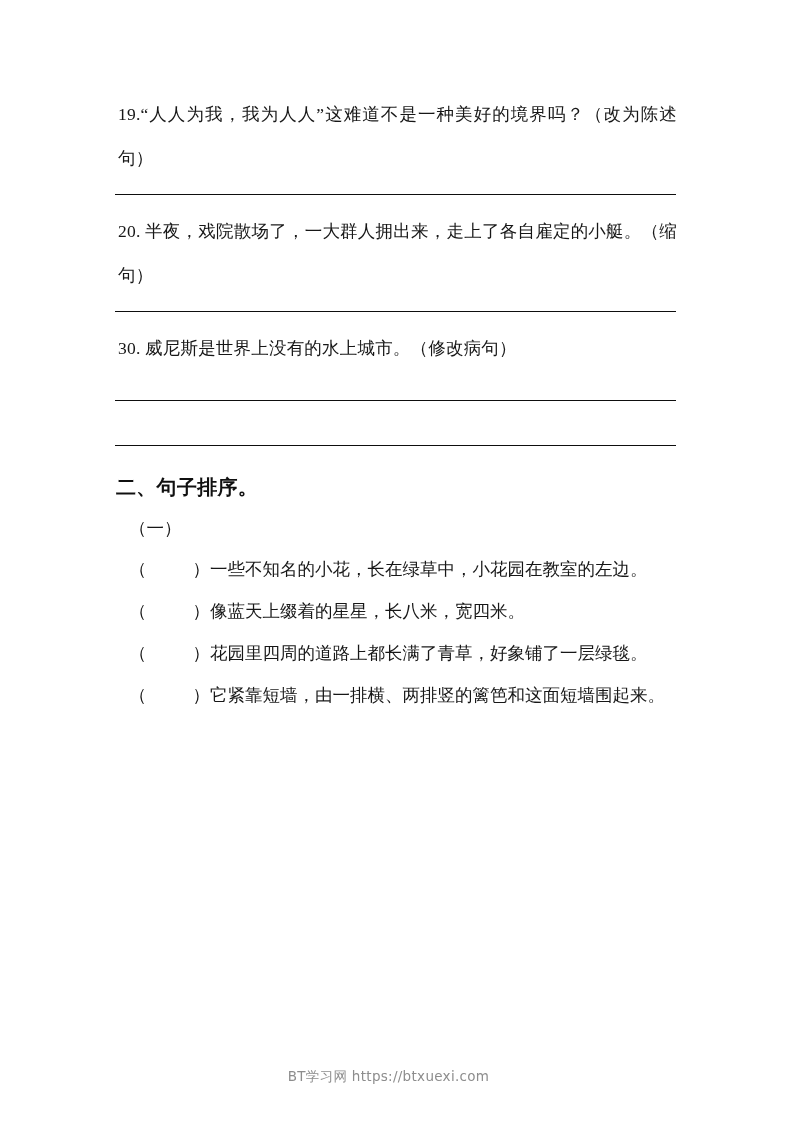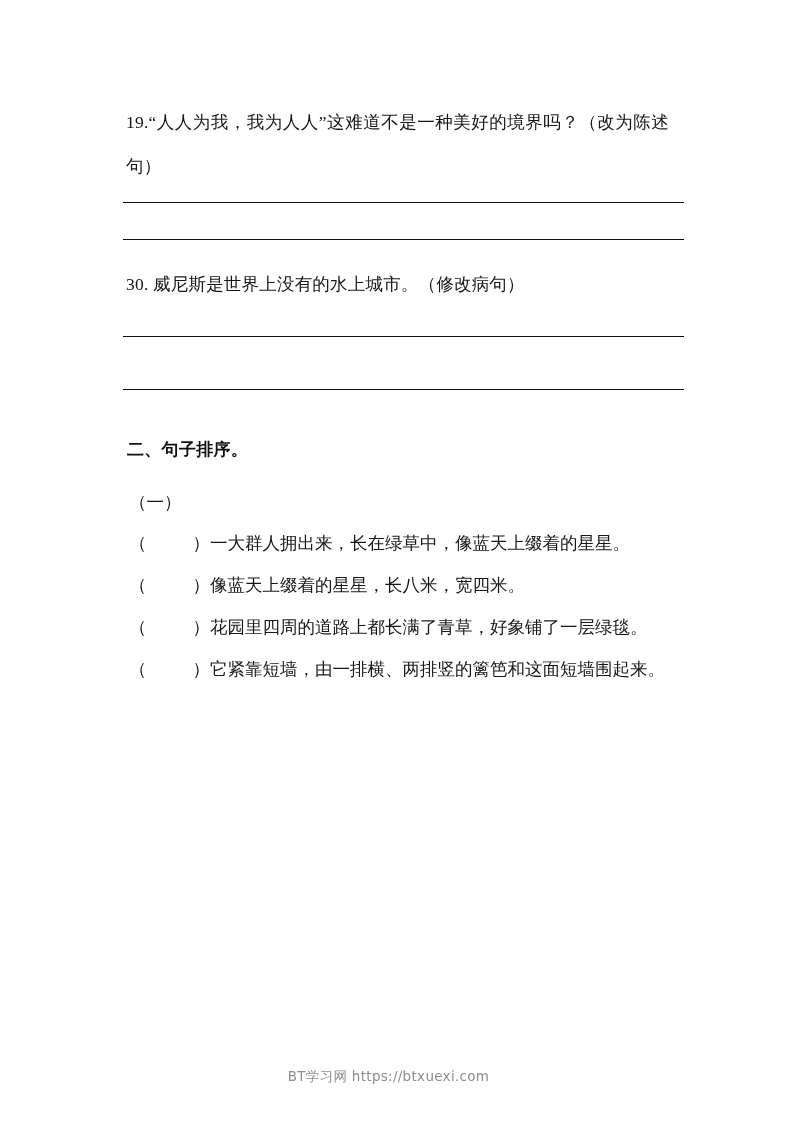--- a/index.html
+++ b/index.html
@@ -24,21 +24,21 @@
   }
   .content {
     position: absolute;
     left: 115px;
     top: 92px;
     width: 562px;
   }
 
   
   .question {
-    margin: 8px;
+    margin: 0;
     padding: 0;
   }
   .q-text {
     font-size: 17.5px;
     line-height: 44px;
     letter-spacing: 0.2px;
     color: #171717;
     text-align: justify;
     text-justify: inter-character;
     margin: 0;
@@ -54,26 +54,26 @@
     border-top: 1.6px solid #0e0e0e;
     margin: 0;
     width: 561px;
     height: 0;
   }
   .gap-before-rule { height: 14px; }
   .gap-after-rule  { height: 14px; }
 
   
   .section-heading {
-    font-size: 17px;
+    font-size: 20px;
     font-weight: bold;
     line-height: 40px;
     letter-spacing: 0.3px;
     color: #101010;
-    margin: 12px;
+    margin: 1px;
     padding-left: 0px;
   }
   .subsection {
     font-size: 17.5px;
     line-height: 40px;
     color: #171717;
     margin: 0;
     padding-left: 14px;
   }
 
@@ -112,20 +112,21 @@
   <div class="content">
 
     <div class="question">
       <p class="q-text">19.“人人为我，我为人人”这难道不是一种美好的境界吗？（改为陈述句）</p>
       <div class="gap-before-rule"></div>
       <hr class="answer-rule">
       <div class="gap-after-rule"></div>
     </div>
 
     <div class="question">
+      <p class="q-text">20. 半夜，戏院散场了，一大群人拥出来，走上了各自雇定的小艇。（缩句）</p>
       <div class="gap-before-rule"></div>
       <hr class="answer-rule">
       <div class="gap-after-rule"></div>
     </div>
 
     <div class="question">
       <p class="q-text wide">30. 威尼斯是世界上没有的水上城市。（修改病句）</p>
       <div class="gap-before-rule" style="height:30px"></div>
       <hr class="answer-rule">
       <div class="gap-after-rule" style="height:12px"></div>
@@ -135,21 +136,21 @@
 
     <div class="question">
       <div class="gap-before-rule" style="height:32px"></div>
       <hr class="answer-rule">
     </div>
 
     <div style="height:20px"></div>
     <h2 class="section-heading">二、句子排序。</h2>
     <p class="subsection">（一）</p>
 
-    <p class="order-item"><span>（</span><span class="order-blank"></span><span>）</span><span>一大群人拥出来，长在绿草中，像蓝天上缀着的星星。</span></p>
+    <p class="order-item"><span>（</span><span class="order-blank"></span><span>）</span><span>一些不知名的小花，长在绿草中，小花园在教室的左边。</span></p>
 
     <p class="order-item"><span>（</span><span class="order-blank"></span><span>）</span><span>像蓝天上缀着的星星，长八米，宽四米。</span></p>
 
     <p class="order-item"><span>（</span><span class="order-blank"></span><span>）</span><span>花园里四周的道路上都长满了青草，好象铺了一层绿毯。</span></p>
 
     <p class="order-item"><span>（</span><span class="order-blank"></span><span>）</span><span>它紧靠短墙，由一排横、两排竖的篱笆和这面短墙围起来。</span></p>
 
   </div>
 
   <div class="footer">BT学习网 https://btxuexi.com</div>

